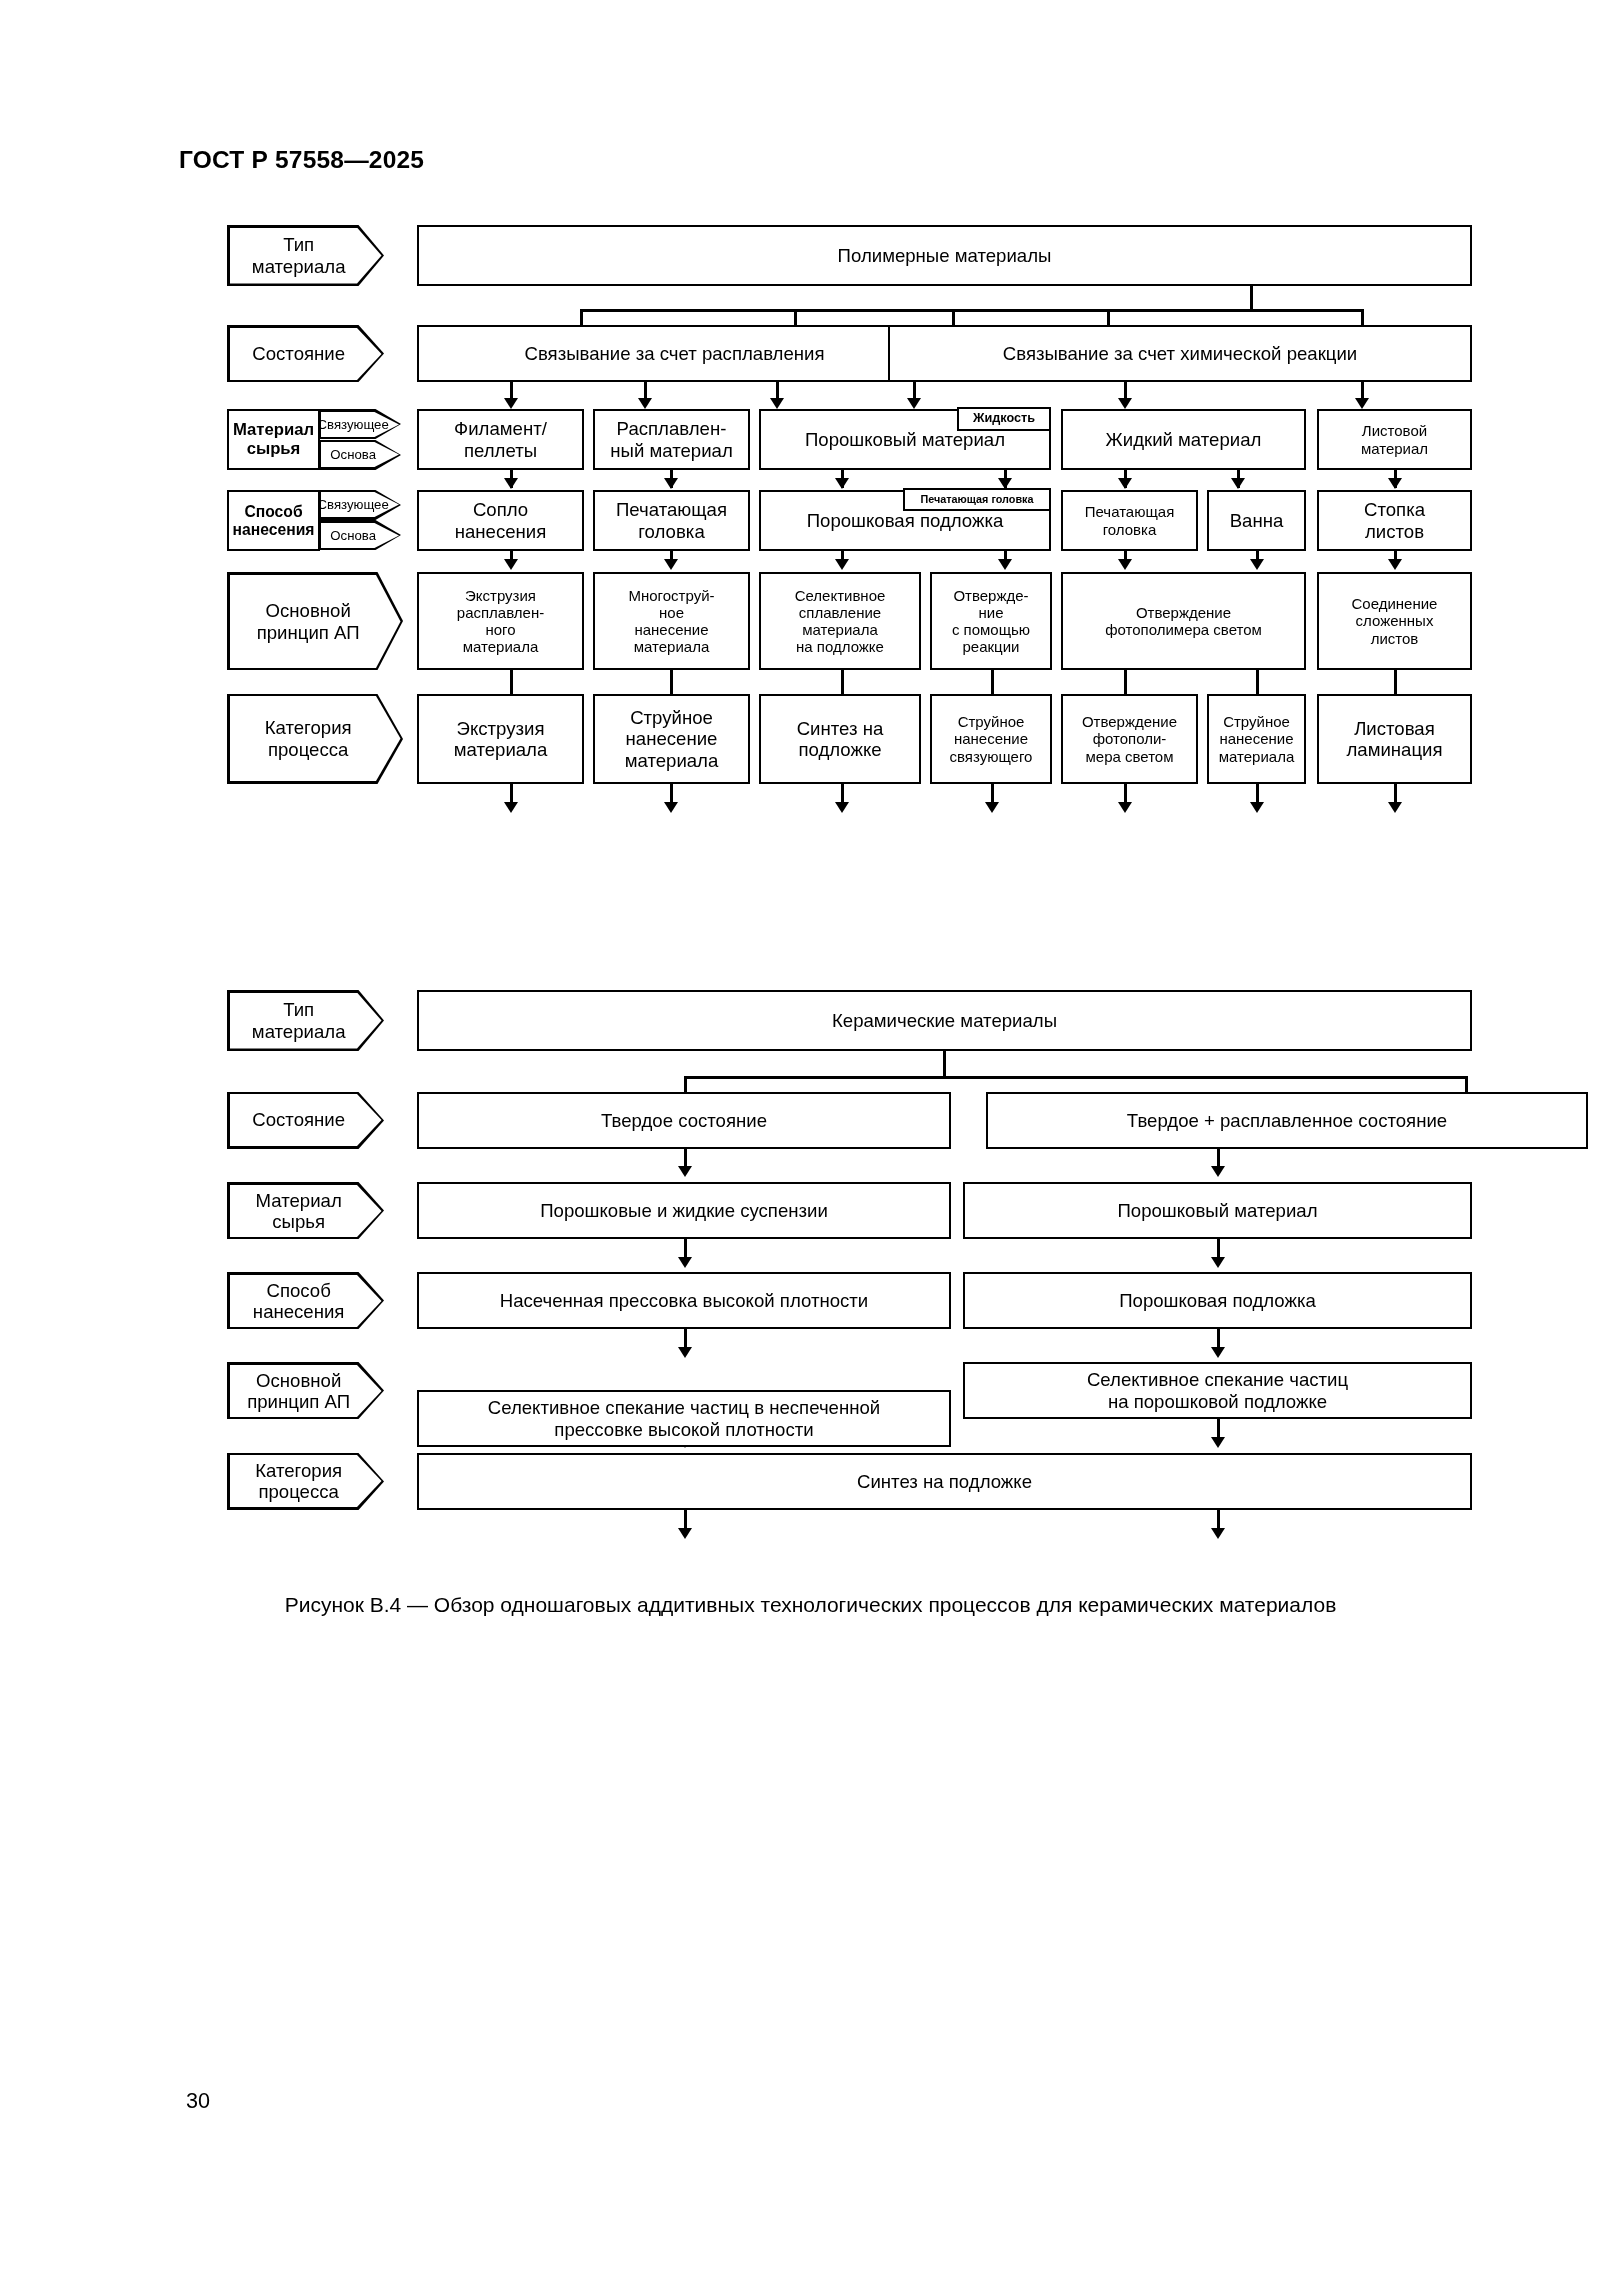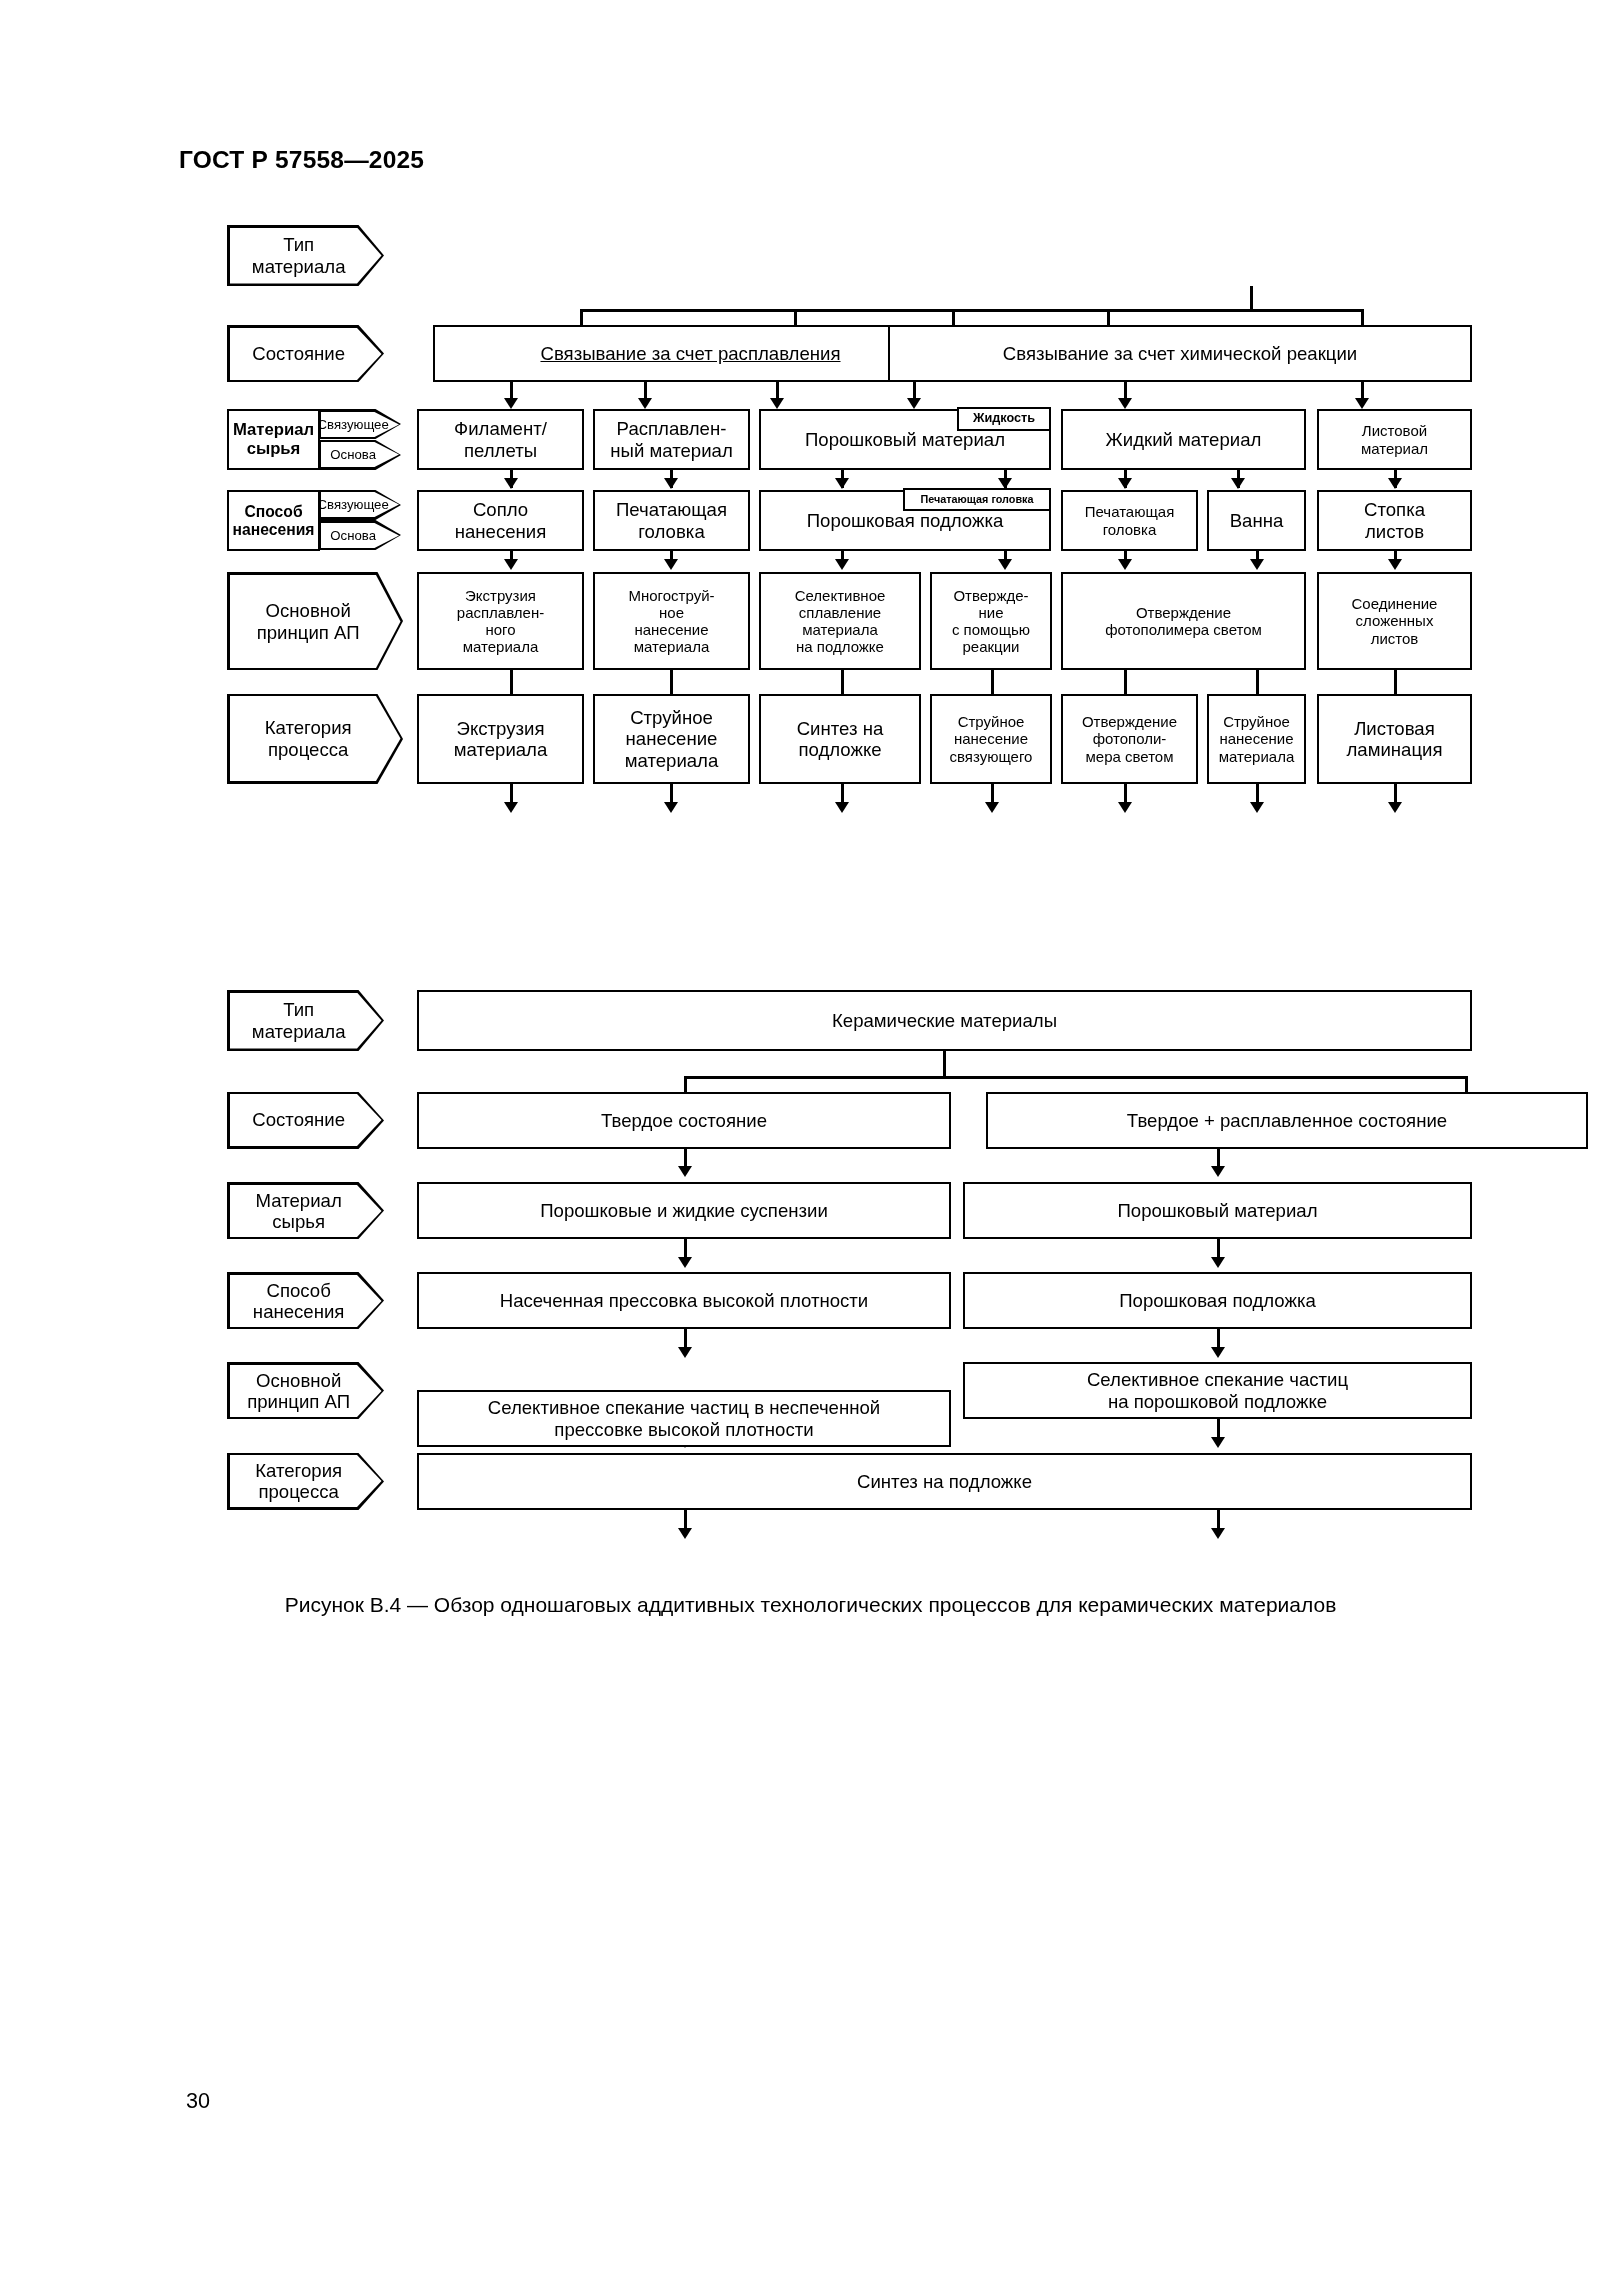--- a/index.html
+++ b/index.html
@@ -114,30 +114,31 @@
     <div class="chev-inner xs" style="left:94px;top:298px;width:78px;height:25px;">Основа</div>
 
     <div class="chev-shape" style="left:0px;top:347px;width:176px;height:98px;"></div>
     <div class="chev-inner b" style="left:2.5px;top:350px;width:171px;height:93px;white-space:pre-line;">Основной
 принцип АП</div>
 
     <div class="chev-shape" style="left:0px;top:469px;width:176px;height:90px;"></div>
     <div class="chev-inner b" style="left:2.5px;top:471px;width:171px;height:85px;white-space:pre-line;">Категория
 процесса</div>
 
+    <div class="bx" style="left:190px;top:0px;width:1055px;height:61px;">Полимерные материалы</div>
 
     <div class="ln vl" style="left:1023px;top:61px;height:25.5px;"></div>
     <div class="ln hl" style="left:353px;top:84px;width:784px;"></div>
     <div class="ln vl" style="left:353px;top:84px;height:17.6px;"></div>
     <div class="ln vl" style="left:567px;top:84px;height:17.6px;"></div>
     <div class="ln vl" style="left:725px;top:84px;height:17.6px;"></div>
     <div class="ln vl" style="left:880px;top:84px;height:17.6px;"></div>
     <div class="ln vl" style="left:1134px;top:84px;height:17.6px;"></div>
 
-    <div class="bx" style="left:206px;top:100px;width:515px;height:57px;text-decoration:underline;">Связывание за счет расплавления</div>
+    <div class="bx" style="left:190px;top:100px;width:515px;height:57px;">Связывание за счет расплавления</div>
     <div class="bx" style="left:661px;top:100px;width:584px;height:57px;">Связывание за счет химической реакции</div>
 
     <div class="ln vl" style="left:283px;top:157px;height:17.6px;"></div>
     <div class="arrow" style="left:277px;top:173px;"></div>
     <div class="ln vl" style="left:417px;top:157px;height:17.6px;"></div>
     <div class="arrow" style="left:411px;top:173px;"></div>
     <div class="ln vl" style="left:549px;top:157px;height:17.6px;"></div>
     <div class="arrow" style="left:543px;top:173px;"></div>
     <div class="ln vl" style="left:686px;top:157px;height:17.6px;"></div>
     <div class="arrow" style="left:680px;top:173px;"></div>

